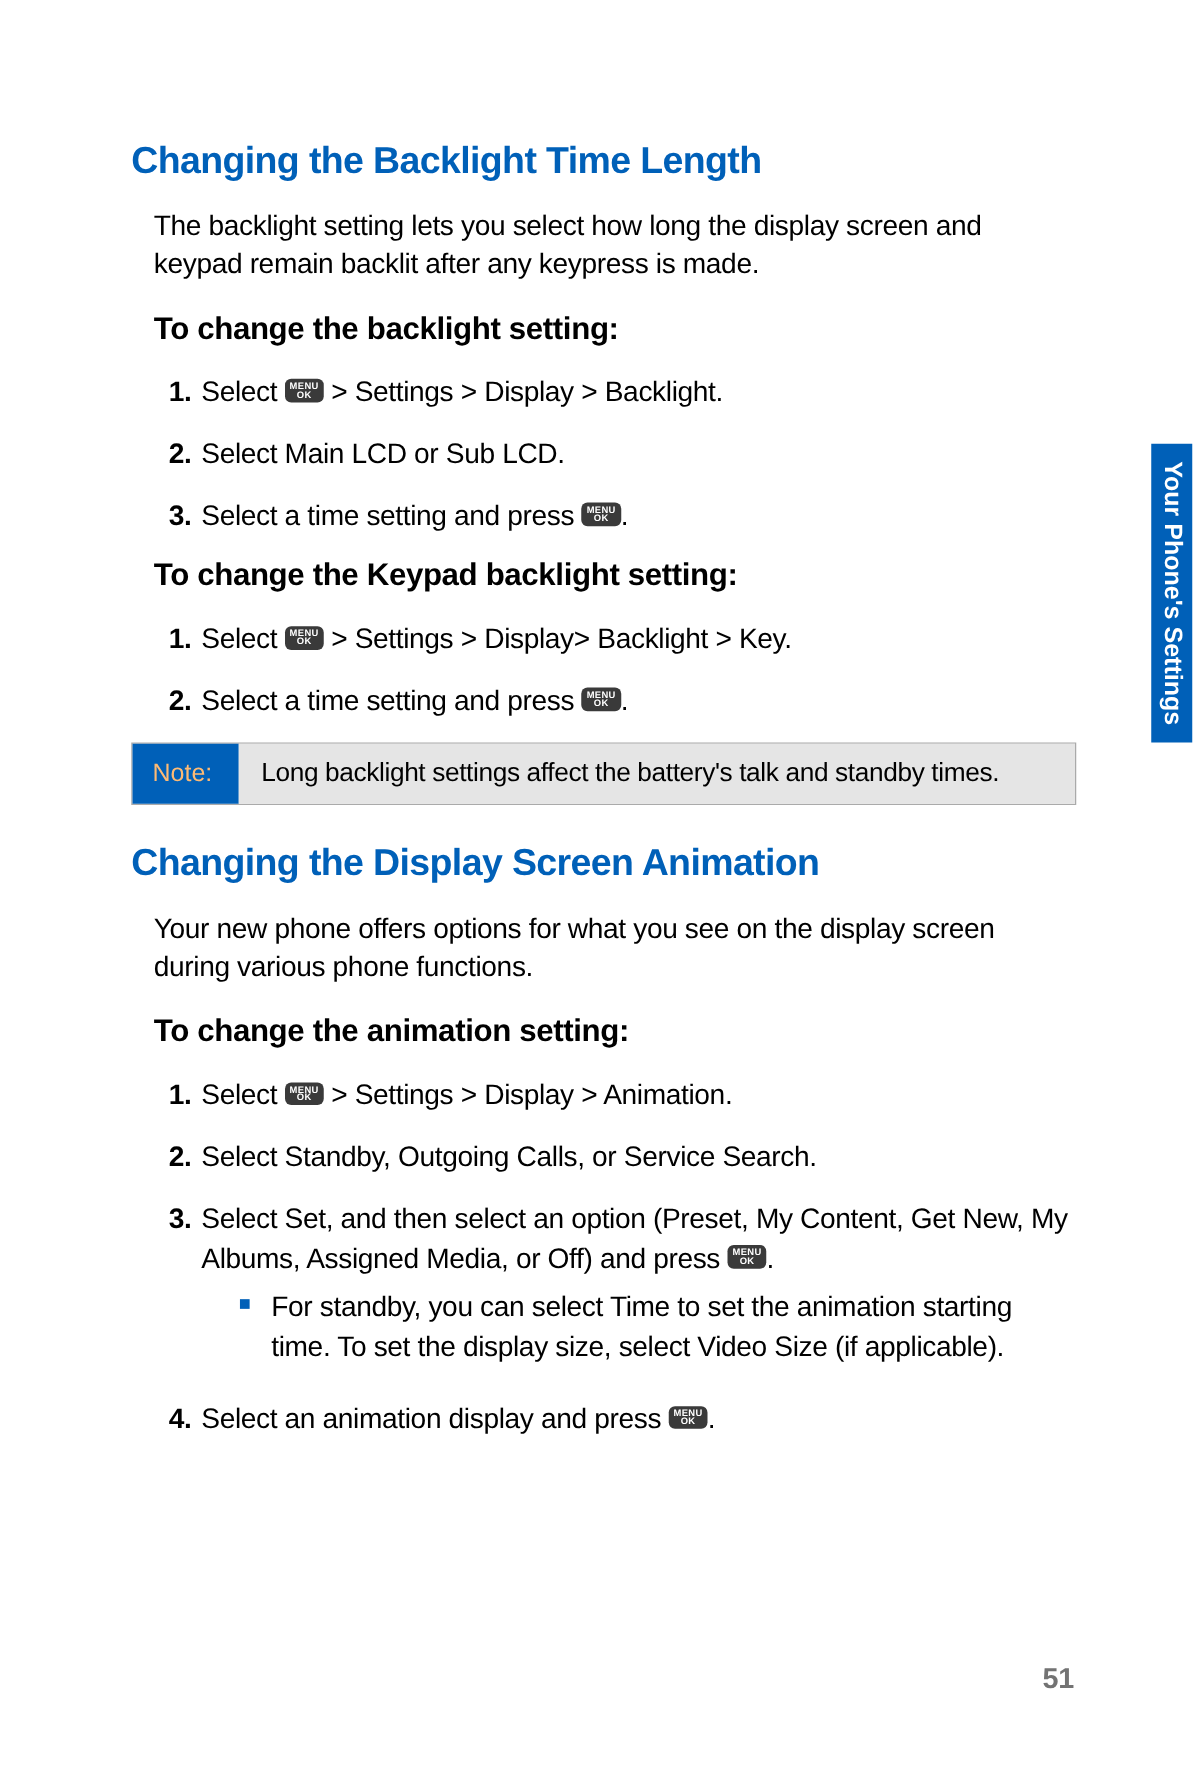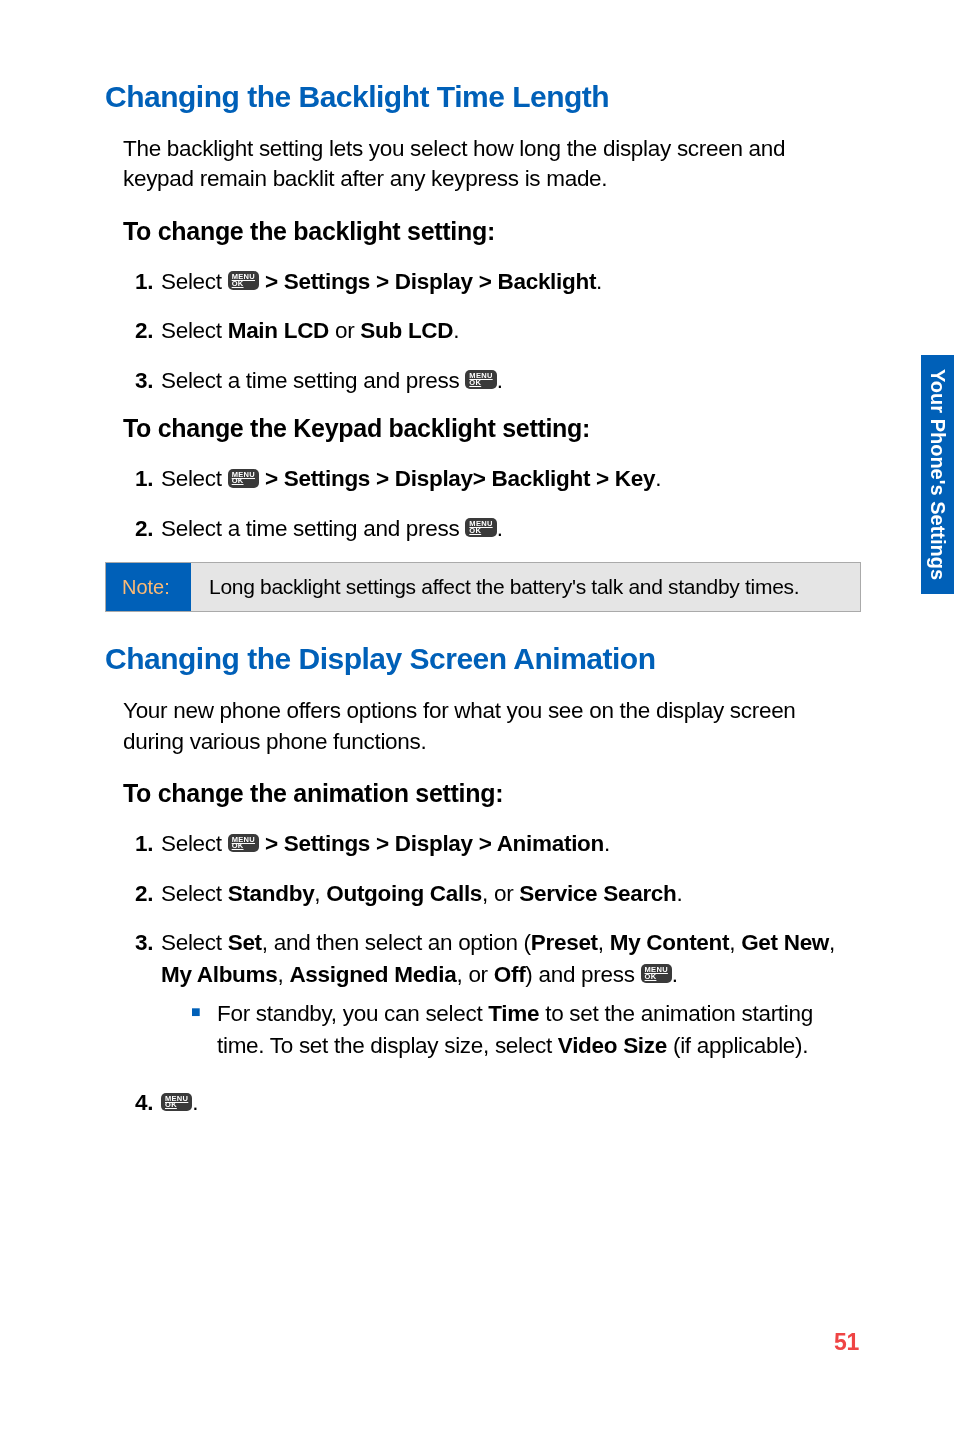--- a/index.html
+++ b/index.html
@@ -10,20 +10,21 @@
     body {
       font-family: Arial, Helvetica, sans-serif;
       width: 954px;
       height: 1431px;
       position: relative;
       background: white;
       color: #000;
     }
     .page-content {
       padding: 80px 93px 60px 105px;
+      margin-top: 32px;
     }
     .section-heading {
       color: #0060b8;
       font-size: 30px;
       font-weight: bold;
       margin-bottom: 20px;
       letter-spacing: -0.5px;
     }
     .intro-text {
       font-size: 22.5px;
@@ -52,36 +53,36 @@
     }
     .numbered-list .num {
       font-weight: bold;
       min-width: 38px;
       padding-left: 12px;
     }
     .numbered-list .item-text {
       flex: 1;
     }
     .bold {
-      font-weight: bold;
+      font-weight: normal;
     }
     .menu-key {
       display: inline-block;
       background: #3a3a3a;
       color: white;
       font-size: 8px;
       font-weight: bold;
       padding: 3px 4px 3px 4px;
       border-radius: 5px;
       line-height: 0.85;
       vertical-align: middle;
+      text-align: center;
       min-width: 26px;
       position: relative;
       top: -2px;
-      text-decoration: underline;
     }
     .menu-key .mk-top {
       display: block;
       font-size: 7.5px;
       letter-spacing: 0.3px;
     }
     .menu-key .mk-bot {
       display: block;
       font-size: 7.5px;
       letter-spacing: 0.3px;
@@ -153,21 +154,21 @@
       right: 95px;
       left: 105px;
       display: flex;
       justify-content: flex-end;
       align-items: center;
       font-size: 22px;
       font-weight: bold;
       letter-spacing: -0.3px;
     }
     .footer .page-num {
-      color: #ef4444;
+      color: #737373;
       margin-left: 18px;
       font-size: 23px;
     }
     .section-block {
       margin-bottom: 10px;
     }
   </style>
 </head>
 <body>
 
@@ -251,21 +252,21 @@
               <span class="bullet-text">
                 <span>For standby, you can select </span><span class="bold">Time</span><span> to set the animation starting time. To set the display size, select </span><span class="bold">Video Size</span><span> (if applicable).</span>
               </span>
             </li>
           </ul>
         </span>
       </li>
       <li>
         <span class="num">4.</span>
         <span class="item-text">
-          <span class="menu-key"><span class="mk-top">MENU</span><span class="mk-bot">OK</span></span><span>.</span>
+          <span>Select an animation display and press </span><span class="menu-key"><span class="mk-top">MENU</span><span class="mk-bot">OK</span></span><span>.</span>
         </span>
       </li>
     </ol>
   </div>
 
 </div>
 
 <div class="footer">
   <span class="page-num">51</span>
 </div>

